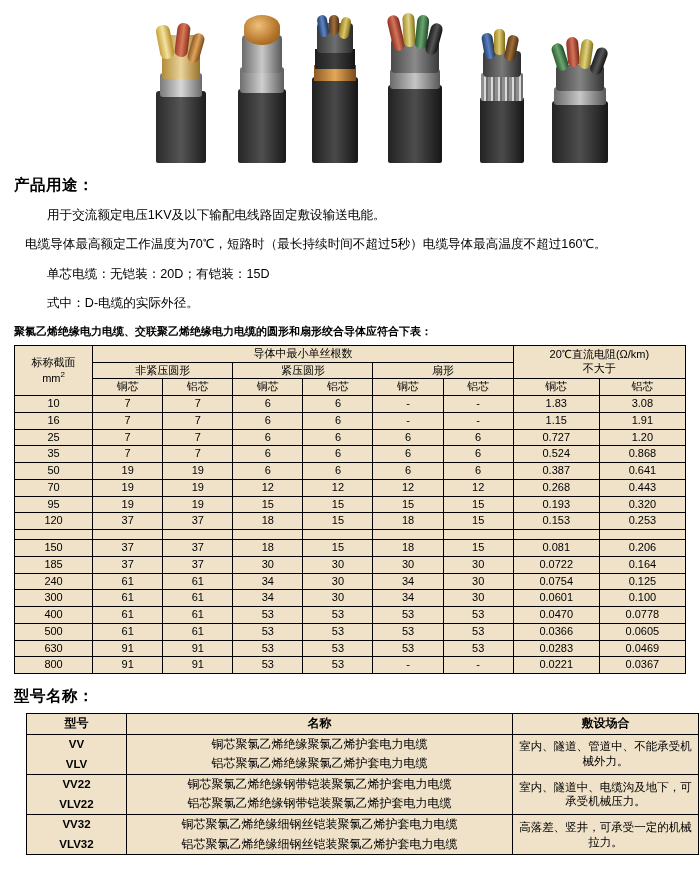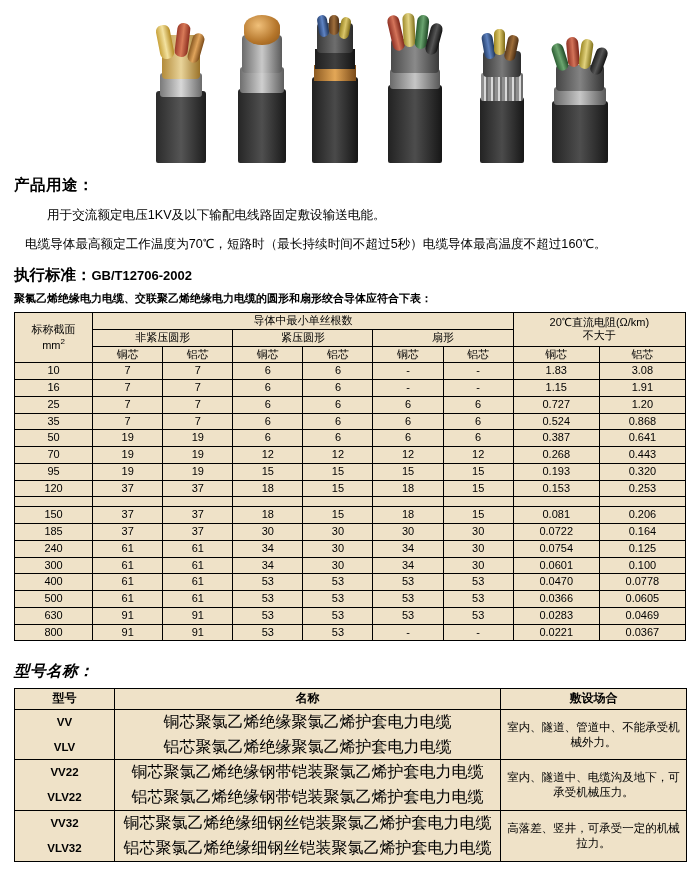--- a/index.html
+++ b/index.html
@@ -89,32 +89,33 @@
   .cell-sup { font-size: 8px; vertical-align: super; }
   tr.datarow td { height: 14.4px; }
   tr.spacer td { height: 10px; border-left: 1px solid #000; border-right: 1px solid #000; border-top: none; border-bottom: none; }
 
   .t2-wrap { margin: 4px 14px 0 14px; }
   table.grid2 {
     border-collapse: collapse;
     width: 672px;
     background: #efe2c8;
     table-layout: fixed;
+    margin-left: 12px;
   }
   table.grid2 th, table.grid2 td {
     border: 1px solid #000000;
     font-size: 11.5px;
     text-align: center;
     padding: 2px 3px;
     font-weight: normal;
     line-height: 1.3;
   }
   table.grid2 td.model { font-weight: bold; font-size: 11.5px; }
   table.grid2 th { font-weight: bold; font-size: 12px; height: 20px; }
-  table.grid2 td.namecell { font-size: 16px; }
+  table.grid2 td.namecell { font-size: 12px; }
   .nb-bottom { border-bottom: none !important; }
   .nb-top { border-top: none !important; }
 </style>
 </head>
 <body>
 
 <div class="page">
 
   <div class="hero">
 
@@ -172,26 +173,25 @@
       <div class="cut" style="left:40px; bottom:94px; width:12px; height:30px; background:linear-gradient(90deg,#9d8a26,#e2d27e,#7f7019); border-radius:6px; transform:rotate(8deg);"></div>
       <div class="cut" style="left:53px; bottom:88px; width:12px; height:28px; background:linear-gradient(90deg,#1d1d1d,#565656,#121212); border-radius:6px; transform:rotate(20deg);"></div>
     </div>
   </div>
 
   <div>
     <div class="sec-title">产品用途：</div>
     <div class="body-text">
       <p class="indent1">用于交流额定电压1KV及以下输配电线路固定敷设输送电能。</p>
       <p>电缆导体最高额定工作温度为70℃，短路时（最长持续时间不超过5秒）电缆导体最高温度不超过160℃。</p>
+      <p class="indent2">单芯电缆：无铠装：20D；有铠装：15D</p>
+      <p class="indent2">式中：D-电缆的实际外径。</p>
     </div>
   </div>
 
-  <div class="std-line">
-    <span>执行标准：</span><span class="std-val">GB/T12706-2002</span>
-  </div>
 
   <div class="para-head">聚氯乙烯绝缘电力电缆、交联聚乙烯绝缘电力电缆的圆形和扇形绞合导体应符合下表：</div>
 
   <div class="tbl-wrap">
     <table class="grid">
       <colgroup>
         <col style="width:78px">
         <col style="width:70px">
           <col style="width:70px">
         <col style="width:70px">
@@ -416,21 +416,21 @@
           <td>53</td>
           <td>-</td>
           <td>-</td>
           <td>0.0221</td>
           <td>0.0367</td>
         </tr>
       </tbody>
     </table>
   </div>
 
-  <div class="sec-title" style="margin-top:20px;font-style:italic;">型号名称：</div>
+  <div class="sec-title" style="margin-top:12px;">型号名称：</div>
 
   <div class="t2-wrap">
     <table class="grid2">
       <colgroup>
         <col style="width:100px">
         <col style="width:386px">
         <col style="width:186px">
       </colgroup>
       <thead>
         <tr>

